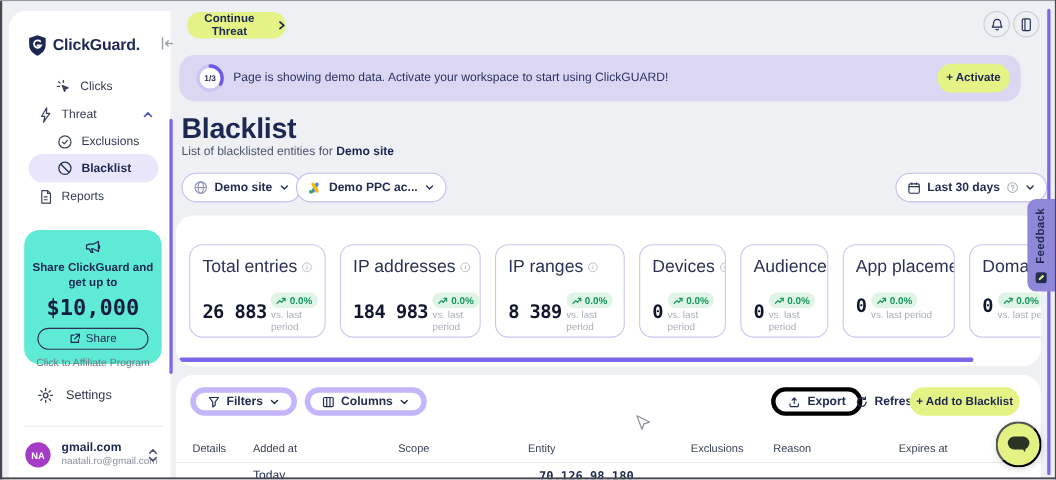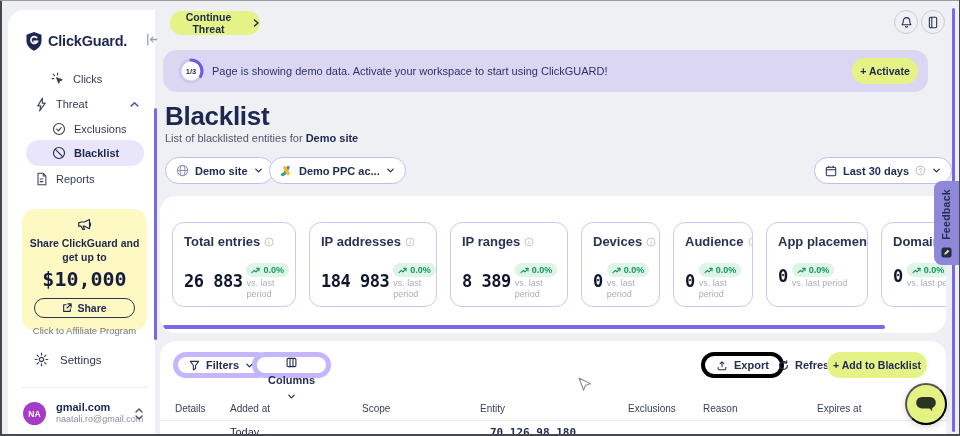--- a/index.html
+++ b/index.html
@@ -11,24 +11,24 @@
   .edge { position:absolute; background:#47474f; z-index:60; }
 
   
   .sidebar { position:absolute; left:8px; top:10px; width:147px; height:426px; background:#fff; border-radius:16px 0 0 0; z-index:5; }
   .logo-row { position:absolute; left:17px; top:20px; width:120px; height:22px; display:flex; align-items:center; gap:5px; }
   .logo-text { font-size:14.5px; font-weight:800; color:#1c2752; letter-spacing:-0.2px; }
   .collapse-btn { position:absolute; right:-14px; top:2px; }
   .nav-item { position:absolute; display:flex; align-items:center; gap:8px; font-size:11px; font-weight:500; color:#333a54; cursor:pointer; }
   .nav-item.active-pill { background:#e9e6fb; border-radius:13px; }
   .sb-scroll { position:absolute; left:146px; top:98px; width:3px; height:232px; background:#7a68ea; border-radius:2px; }
-  .promo { position:absolute; left:14px; top:199px; width:125px; height:122px; background:#fef9c3; border-radius:14px; text-align:center; }
+  .promo { position:absolute; left:14px; top:199px; width:125px; height:122px; background:#5eead4; border-radius:14px; text-align:center; }
   .promo-head { font-size:10.5px; font-weight:700; color:#1c2752; line-height:1.35; margin-top:4px; }
   .promo-amount { font-family:"DejaVu Sans Mono", monospace; font-size:20px; font-weight:700; color:#151d3f; margin-top:3px; }
-  .share-btn { margin:7px auto 0; width:101px; height:20px; border:1px solid #2b3254; border-radius:11px; display:flex; align-items:center; justify-content:center; gap:5px; font-size:10.5px; font-weight:700; color:#1c2752; background:transparent; cursor:pointer; }
+  .share-btn { margin:7px auto 0; width:101px; height:20px; border:1px solid #2b3254; border-radius:11px; display:flex; align-items:center; justify-content:center; gap:5px; font-size:10.5px; font-weight:400; color:#1c2752; background:transparent; cursor:pointer; }
   .promo-foot { font-size:9.5px; color:#6f7585; margin-top:7px; cursor:pointer; }
   .settings-row { position:absolute; left:26px; top:342px; display:flex; align-items:center; gap:11px; font-size:11.5px; font-weight:500; color:#2f3650; cursor:pointer; }
   .sb-divider { position:absolute; left:14px; top:377px; width:126px; height:1px; background:#ececf1; }
   .user-row { position:absolute; left:15px; top:391px; width:125px; height:28px; cursor:pointer; }
   .avatar { position:absolute; left:0; top:1px; width:23px; height:23px; border-radius:50%; background:#a53bc6; color:#fff; font-size:8.5px; font-weight:700; display:flex; align-items:center; justify-content:center; }
   .user-name { position:absolute; left:33px; top:0; font-size:11px; font-weight:700; color:#1c2752; }
   .user-email { position:absolute; left:33px; top:13px; font-size:9px; color:#8a8f9e; white-space:nowrap; }
 
   
   .pill-lime { background:#e5f386; border:none; border-radius:13px; display:flex; align-items:center; justify-content:center; gap:5px; font-size:10.5px; font-weight:700; color:#1c2752; cursor:pointer; font-family:inherit; }
@@ -46,21 +46,21 @@
   .page-sub b { color:#1c2752; font-weight:700; }
 
   
   .pill-outline { position:absolute; height:27px; background:#fff; border:1px solid #c3bcf2; border-radius:14px; display:flex; align-items:center; gap:6px; padding:0 10px; font-size:11px; font-weight:600; color:#232d52; cursor:pointer; }
 
   
   .stats-panel { position:absolute; left:160px; top:196px; width:786px; height:137px; background:#fff; border-radius:16px; overflow:hidden; z-index:1; }
   .cards-row { position:absolute; left:12px; top:26px; display:flex; gap:13px; }
   .card { flex:0 0 auto; height:85px; border:1px solid #cdc6f2; border-radius:12px; padding:11px 7px 8px 11px; overflow:hidden; background:#fff; }
   .card-head { display:flex; align-items:center; gap:4px; }
-  .card-label { font-size:13px; font-weight:700; color:#2b3254; white-space:nowrap; }
+  .card-label { font-size:16px; font-weight:400; color:#2b3254; white-space:nowrap; }
   .card-body { display:flex; align-items:center; margin-top:14px; gap:4px; }
   .card-value { font-family:"DejaVu Sans Mono", monospace; font-size:17px; font-weight:700; color:#10162e; white-space:nowrap; letter-spacing:-0.5px; }
   .card-side { display:flex; flex-direction:column; align-items:flex-start; gap:1px; }
   .badge { display:flex; align-items:center; gap:3px; background:#def4e7; color:#15985c; font-size:9px; font-weight:700; border-radius:8px; padding:2px 5px; }
   .card-vs { font-size:9px; color:#a9aeba; line-height:1.2; }
   .h-scroll { position:absolute; left:3px; top:129px; width:722px; height:4px; background:#7a68ea; border-radius:2px; cursor:pointer; }
 
   
   .table-panel { position:absolute; left:160px; top:341px; width:786px; height:95px; background:#fff; border-radius:16px 16px 0 0; overflow:hidden; z-index:1; }
   .tb-btn { position:absolute; height:26px; border-radius:13px; display:flex; align-items:center; gap:6px; padding:0 11px; font-size:11px; font-weight:600; color:#232d52; background:#fff; cursor:pointer; }
@@ -512,21 +512,21 @@
         </svg>
     </span>
     <span>Filters</span>
     <span>
       <svg width="9" height="9" viewBox="0 0 10 10" fill="none" stroke="#232d52" stroke-width="1.4" stroke-linecap="round" stroke-linejoin="round">
           <path d="M2 3.5 5 6.5 8 3.5"></path>
         </svg>
     </span>
   </button>
 
-  <button class="tb-btn tb-outline-purple" style="left:92px;top:11px;flex-direction:column;">
+  <button class="tb-btn tb-outline-purple" style="left:117px;top:11px;">
     <span>
       <svg width="11" height="11" viewBox="0 0 12 12" fill="none" stroke="#232d52" stroke-width="1.2" stroke-linejoin="round">
           <rect x="1.2" y="1.5" width="9.6" height="9" rx="1.2"></rect>
           <path d="M4.4 1.5v9M7.6 1.5v9"></path>
         </svg>
     </span>
     <span>Columns</span>
     <span>
       <svg width="9" height="9" viewBox="0 0 10 10" fill="none" stroke="#232d52" stroke-width="1.4" stroke-linecap="round" stroke-linejoin="round">
           <path d="M2 3.5 5 6.5 8 3.5"></path>

